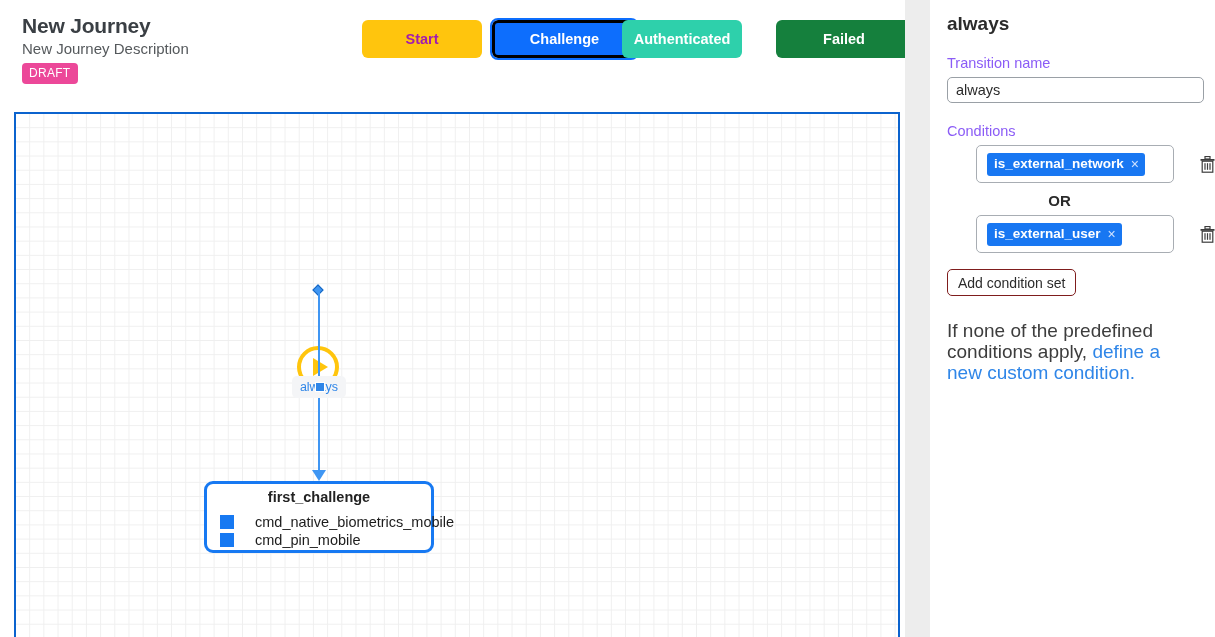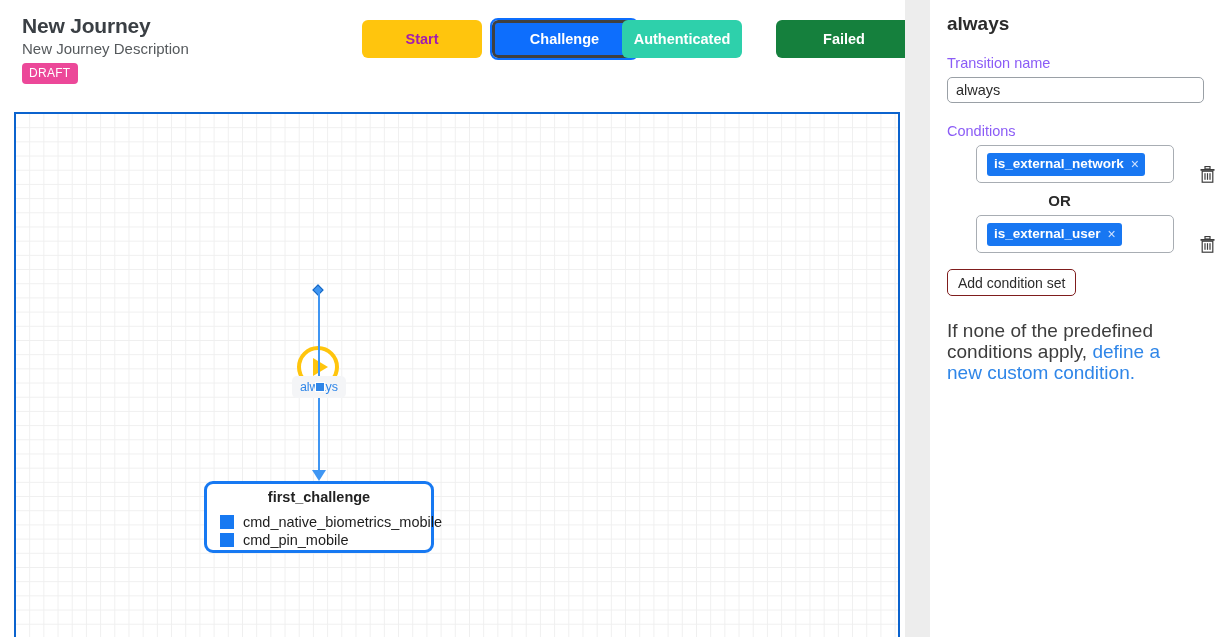--- a/index.html
+++ b/index.html
@@ -37,21 +37,21 @@
   .jbtn {
     position:absolute; top:0; height:38px;
     border-radius:6px; border:none;
     font-size:14.5px; font-weight:bold;
     display:flex; align-items:center; justify-content:center;
     cursor:pointer; padding:0 10px;
     font-family: "Liberation Sans", sans-serif;
   }
   .btn-start      { left:0px;   width:120px; background:#ffc50d; color:#a21caf; }
   .btn-challenge  { left:130px; width:145px; background:#0d6efd; color:#ffffff;
-                    border:3px solid #404040; outline:2px solid #0d6efd; }
+                    border:3px solid #000000; outline:2px solid #0d6efd; }
   .btn-auth       { left:260px; width:120px; background:#2ed0ab; color:#ffffff; }
   .btn-failed     { left:390px; width:136px; background:#15803d; color:#ffffff;margin-left:24px; }
 
   
   .canvas-wrap {
     position:absolute; left:14px; top:112px;
     width:886px; height:525px;
     border:2px solid #0b63ce;
     border-bottom:none;
     background:#ffffff;
@@ -125,42 +125,42 @@
     background:#ffffff;
     border:3px solid #1779f2;
     border-radius:9px;
     padding:5px 0 0 0;
   }
   .node-title {
     text-align:center; font-size:14.5px; font-weight:bold; color:#222;
     margin-bottom:9px;
   }
   .node-item {
-    display:flex; align-items:center; gap:9px;
+    display:flex; align-items:center; gap:21px;
     padding-left:13px; margin-bottom:2px;
   }
   .node-sq { width:14px; height:14px; background:#1779f2; flex:0 0 auto; }
   .node-item span { font-size:14.5px; color:#1c1c1c; }
 
   
   .divider { position:absolute; left:905px; top:0; width:25px; height:637px; background:#ededed; }
 
   
   .panel { position:absolute; left:930px; top:0; width:285px; height:637px; background:#fff; padding:0 0 0 17px; }
   .panel-title { margin-top:13px; font-size:19px; font-weight:bold; color:#2b2b2b; }
   .field-label { margin-top:20px; font-size:14.5px; color:#8b5cf6; }
   .text-input {
     margin-top:6px; width:257px; height:26px;
     border:1px solid #9aa0a6; border-radius:5px;
     font-size:14.5px; color:#2b2b2b; padding:0 8px;
     font-family: "Liberation Sans", sans-serif;
     background:#fff;
   }
 
-  .cond-row { display:flex; align-items:flex-end; margin-top:6px;padding-left:29px; }
+  .cond-row { display:flex; align-items:center; margin-top:6px;padding-left:29px; }
   .cond-box {
     width:208px; height:38px;
     border:1px solid #a8adb3; border-radius:5px;
     display:flex; align-items:center; padding-left:10px;
   }
   .chip {
     background:#1877f2; color:#fff;
     font-size:13.5px; font-weight:bold;
     border-radius:3px; padding:3px 6px 4px 7px;
     display:inline-flex; align-items:center; gap:7px;

